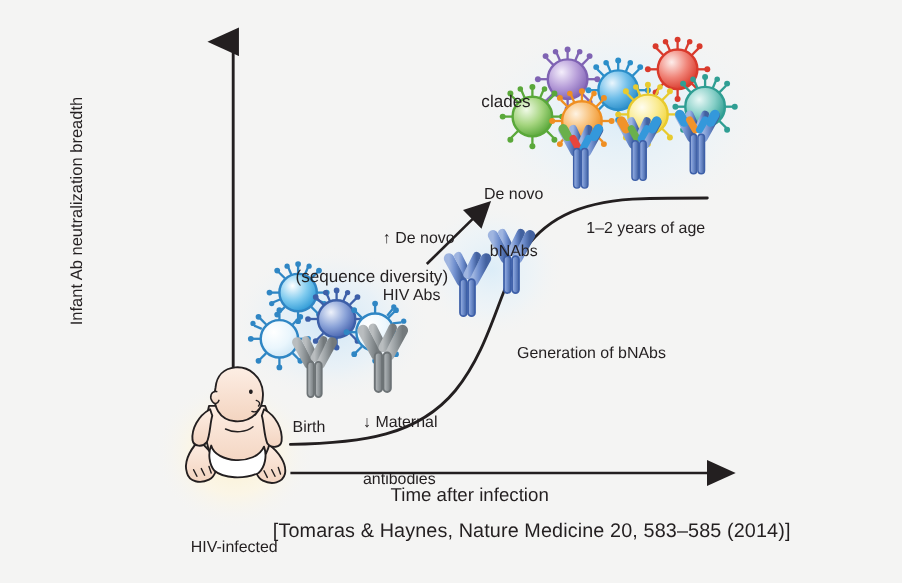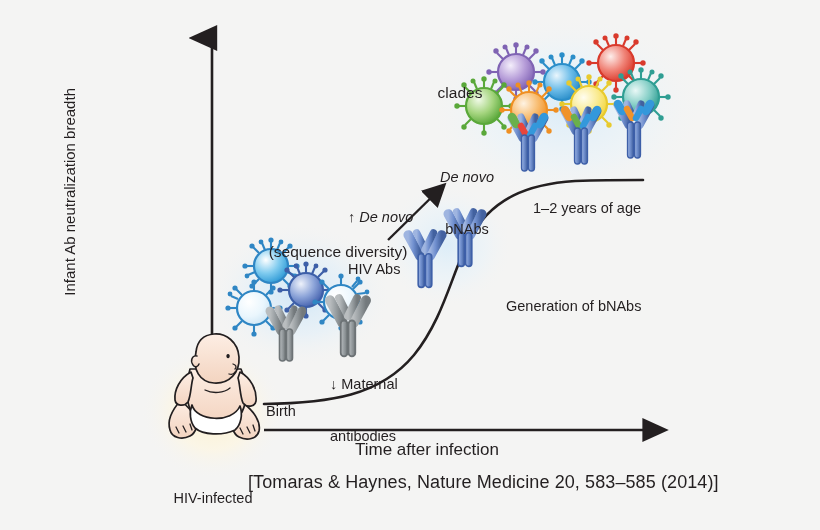--- a/index.html
+++ b/index.html
@@ -7,21 +7,21 @@
     width:820px;height:530px;
     background:#f4f4f3;
     font-family:"Liberation Sans", sans-serif;
     color:#231f20;
     overflow:hidden;
     position:relative;
   }
   #stage{position:absolute;inset:0;}
   svg#fig{position:absolute;left:0;top:0;width:820px;height:530px;display:block;}
   .lbl{position:absolute;line-height:1.18;color:#231f20;white-space:pre;}
-  .ital{font-style:italic;}
+  .ital{}
   .ctr{text-align:center;}
 </style>
 </head>
 <body>
 
 <div id="stage">
 
   <svg id="fig" viewBox="0 0 820 530">
     <defs>
       <radialGradient id="glowBlue" cx="50%" cy="50%" r="50%">
@@ -577,23 +577,23 @@
     <div>clades</div>
   </div>
 
   <div class="lbl ctr" style="left:418px;top:135px;width:98px;font-size:14.5px;">
     <div class="ital">De novo</div>
     <div>bNAbs</div>
   </div>
 
   <div class="lbl" style="left:533px;top:200px;font-size:14.5px;">1–2 years of age</div>
 
-  <div class="lbl" style="left:470px;top:298px;font-size:14.5px;margin-left:36px;">Generation of bNAbs</div>
-
-  <div class="lbl" style="left:266px;top:403px;font-size:14.5px;text-align:center;">Birth</div>
+  <div class="lbl" style="left:470px;top:313px;font-size:14.5px;">Generation of bNAbs</div>
+
+  <div class="lbl" style="left:266px;top:381px;font-size:14.5px;text-align:center;">Birth</div>
 
   <div class="lbl" style="left:355px;top:440px;font-size:17px;">Time after infection</div>
 
   <div class="lbl ctr" style="left:143px;top:456px;width:140px;font-size:14.5px;">
     <div>HIV-infected</div>
     
   </div>
 
   <div class="lbl ctr" style="left:248px;top:472px;width:410px;font-size:18px;letter-spacing:0.1px;">[Tomaras &amp; Haynes, Nature Medicine 20, 583–585 (2014)]</div>
 

